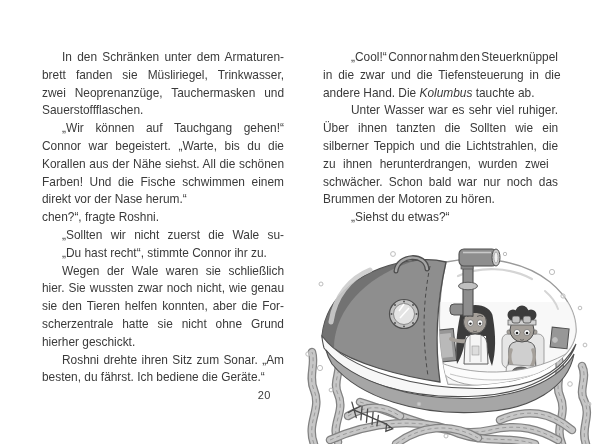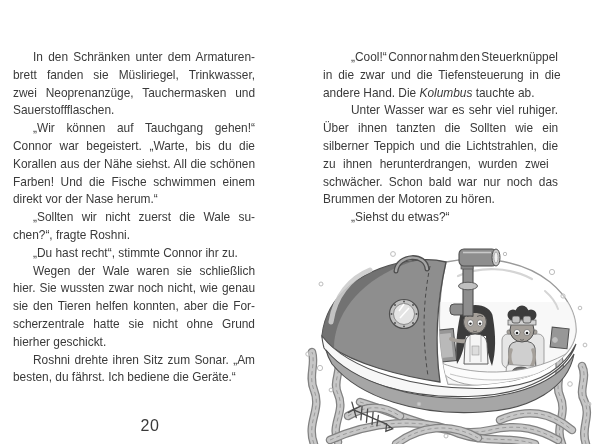--- a/index.html
+++ b/index.html
@@ -1,32 +1,32 @@
 <!DOCTYPE html>
 <html style="--ink: #3a3a3a; --outline: #4f4f4f; --hull-main: #8e8e8e; --hull-dark: #6d6d6d; --hull-highlight: #cccccc; --skirt-light: #f7f7f7; --underhull: #a6a6a6; --glass-line: #9a9a9a; --interior: #f3f3f3; --screen: #979797; --skin: #a5a09a; --hair: #3c3c3c; --tentacle-fill: #c7c7c7; --tentacle-edge: #828282; --bubble: #bdbdbd;"><head>
 <meta charset="utf-8">
 <style>
   html,body{margin:0;padding:0;background:#e9e9e9;}
   .spread{
     position:relative;width:600px;height:444px;background:#fff;
     overflow:hidden;font-family:"Liberation Sans",sans-serif;
   }
   .col{position:absolute;top:49px;}
-  .col-left{left:13px;width:242px;}
+  .col-left{left:42px;width:242px;}
   .col-right{left:323px;width:235px;}
   .line{
     height:17.8px;line-height:17.8px;font-size:11.9px;color:#3a3a3a;
     white-space:nowrap;overflow:visible;
   }
   .line .m{display:inline-block;white-space:nowrap;}
   .line .sp{display:inline-block;height:1px;}
   .it{font-style:italic;margin-top:18px;}
   .pagenum{
-    position:absolute;left:29px;top:417px;width:242px;text-align:center;
-    font-size:16px;color:#3a3a3a;letter-spacing:.5px;
+    position:absolute;left:29px;top:389px;width:242px;text-align:right;
+    font-size:11px;color:#3a3a3a;letter-spacing:.5px;
   }
   .illo{position:absolute;left:300px;top:244px;width:300px;height:200px;}
   .t-edge{fill:none;stroke:var(--tentacle-edge);stroke-width:8.5;stroke-linecap:round;}
   .t-body{fill:none;stroke:var(--tentacle-fill);stroke-width:6;stroke-linecap:round;}
   .t-line{fill:none;stroke:#8f8f8f;stroke-width:.8;stroke-dasharray:4 3;}
   .bub{fill:#ffffff;fill-opacity:.4;stroke:var(--bubble);stroke-width:1;}
   .bone{fill:none;stroke:#4a4a4a;stroke-width:1.3;stroke-linecap:round;}
 </style>
 </head>
 <body>
@@ -36,22 +36,22 @@
   <div class="col col-left" id="left-lines">
       <div class="line"><span class="m" style="word-spacing: 1.96562px;"><span class="sp" style="width: 20px;"></span><span>In den Schränken unter dem Armaturen-</span></span></div>
       <div class="line"><span class="m" style="word-spacing: 6.80078px;"><span>brett fanden sie Müsliriegel, Trinkwasser,</span></span></div>
       <div class="line"><span class="m" style="word-spacing: 5.60417px;"><span>zwei Neoprenanzüge, Tauchermasken und</span></span></div>
       <div class="line"><span class="m"><span>Sauerstoffflaschen.</span></span></div>
       <div class="line"><span class="m" style="word-spacing: 8.28906px;"><span class="sp" style="width: 20px;"></span><span>„Wir können auf Tauchgang gehen!“</span></span></div>
       <div class="line"><span class="m" style="word-spacing: 4.27604px;"><span>Connor war begeistert. „Warte, bis du die</span></span></div>
       <div class="line"><span class="m" style="word-spacing: 0.388393px;"><span>Korallen aus der Nähe siehst. All die schönen</span></span></div>
       <div class="line"><span class="m" style="word-spacing: 3.32812px;"><span>Farben! Und die Fische schwimmen einem</span></span></div>
       <div class="line"><span class="m"><span>direkt vor der Nase herum.“</span></span></div>
+      <div class="line"><span class="m"><span>chen?“, fragte Roshni.</span></span></div>
       <div class="line"><span class="m" style="word-spacing: 5.02344px;"><span class="sp" style="width: 20px;"></span><span>„Sollten wir nicht zuerst die Wale su-</span></span></div>
-      <div class="line"><span class="m"><span>chen?“, fragte Roshni.</span></span></div>
       <div class="line"><span class="m"><span class="sp" style="width: 20px;"></span><span>„Du hast recht“, stimmte Connor ihr zu.</span></span></div>
       <div class="line"><span class="m" style="word-spacing: 4.21875px;"><span class="sp" style="width: 20px;"></span><span>Wegen der Wale waren sie schließlich</span></span></div>
       <div class="line"><span class="m" style="word-spacing: 0.767857px;"><span>hier. Sie wussten zwar noch nicht, wie genau</span></span></div>
       <div class="line"><span class="m" style="word-spacing: 1.61384px;"><span>sie den Tieren helfen konnten, aber die For-</span></span></div>
       <div class="line"><span class="m" style="word-spacing: 5.56562px;"><span>scherzentrale hatte sie nicht ohne Grund</span></span></div>
       <div class="line"><span class="m"><span>hierher geschickt.</span></span></div>
       <div class="line"><span class="m" style="word-spacing: 1.09115px;"><span class="sp" style="width: 20px;"></span><span>Roshni drehte ihren Sitz zum Sonar. „Am</span></span></div>
       <div class="line"><span class="m"><span>besten, du fährst. Ich bediene die Geräte.“</span></span></div>
     </div>
   <div class="col col-right" id="right-lines">

